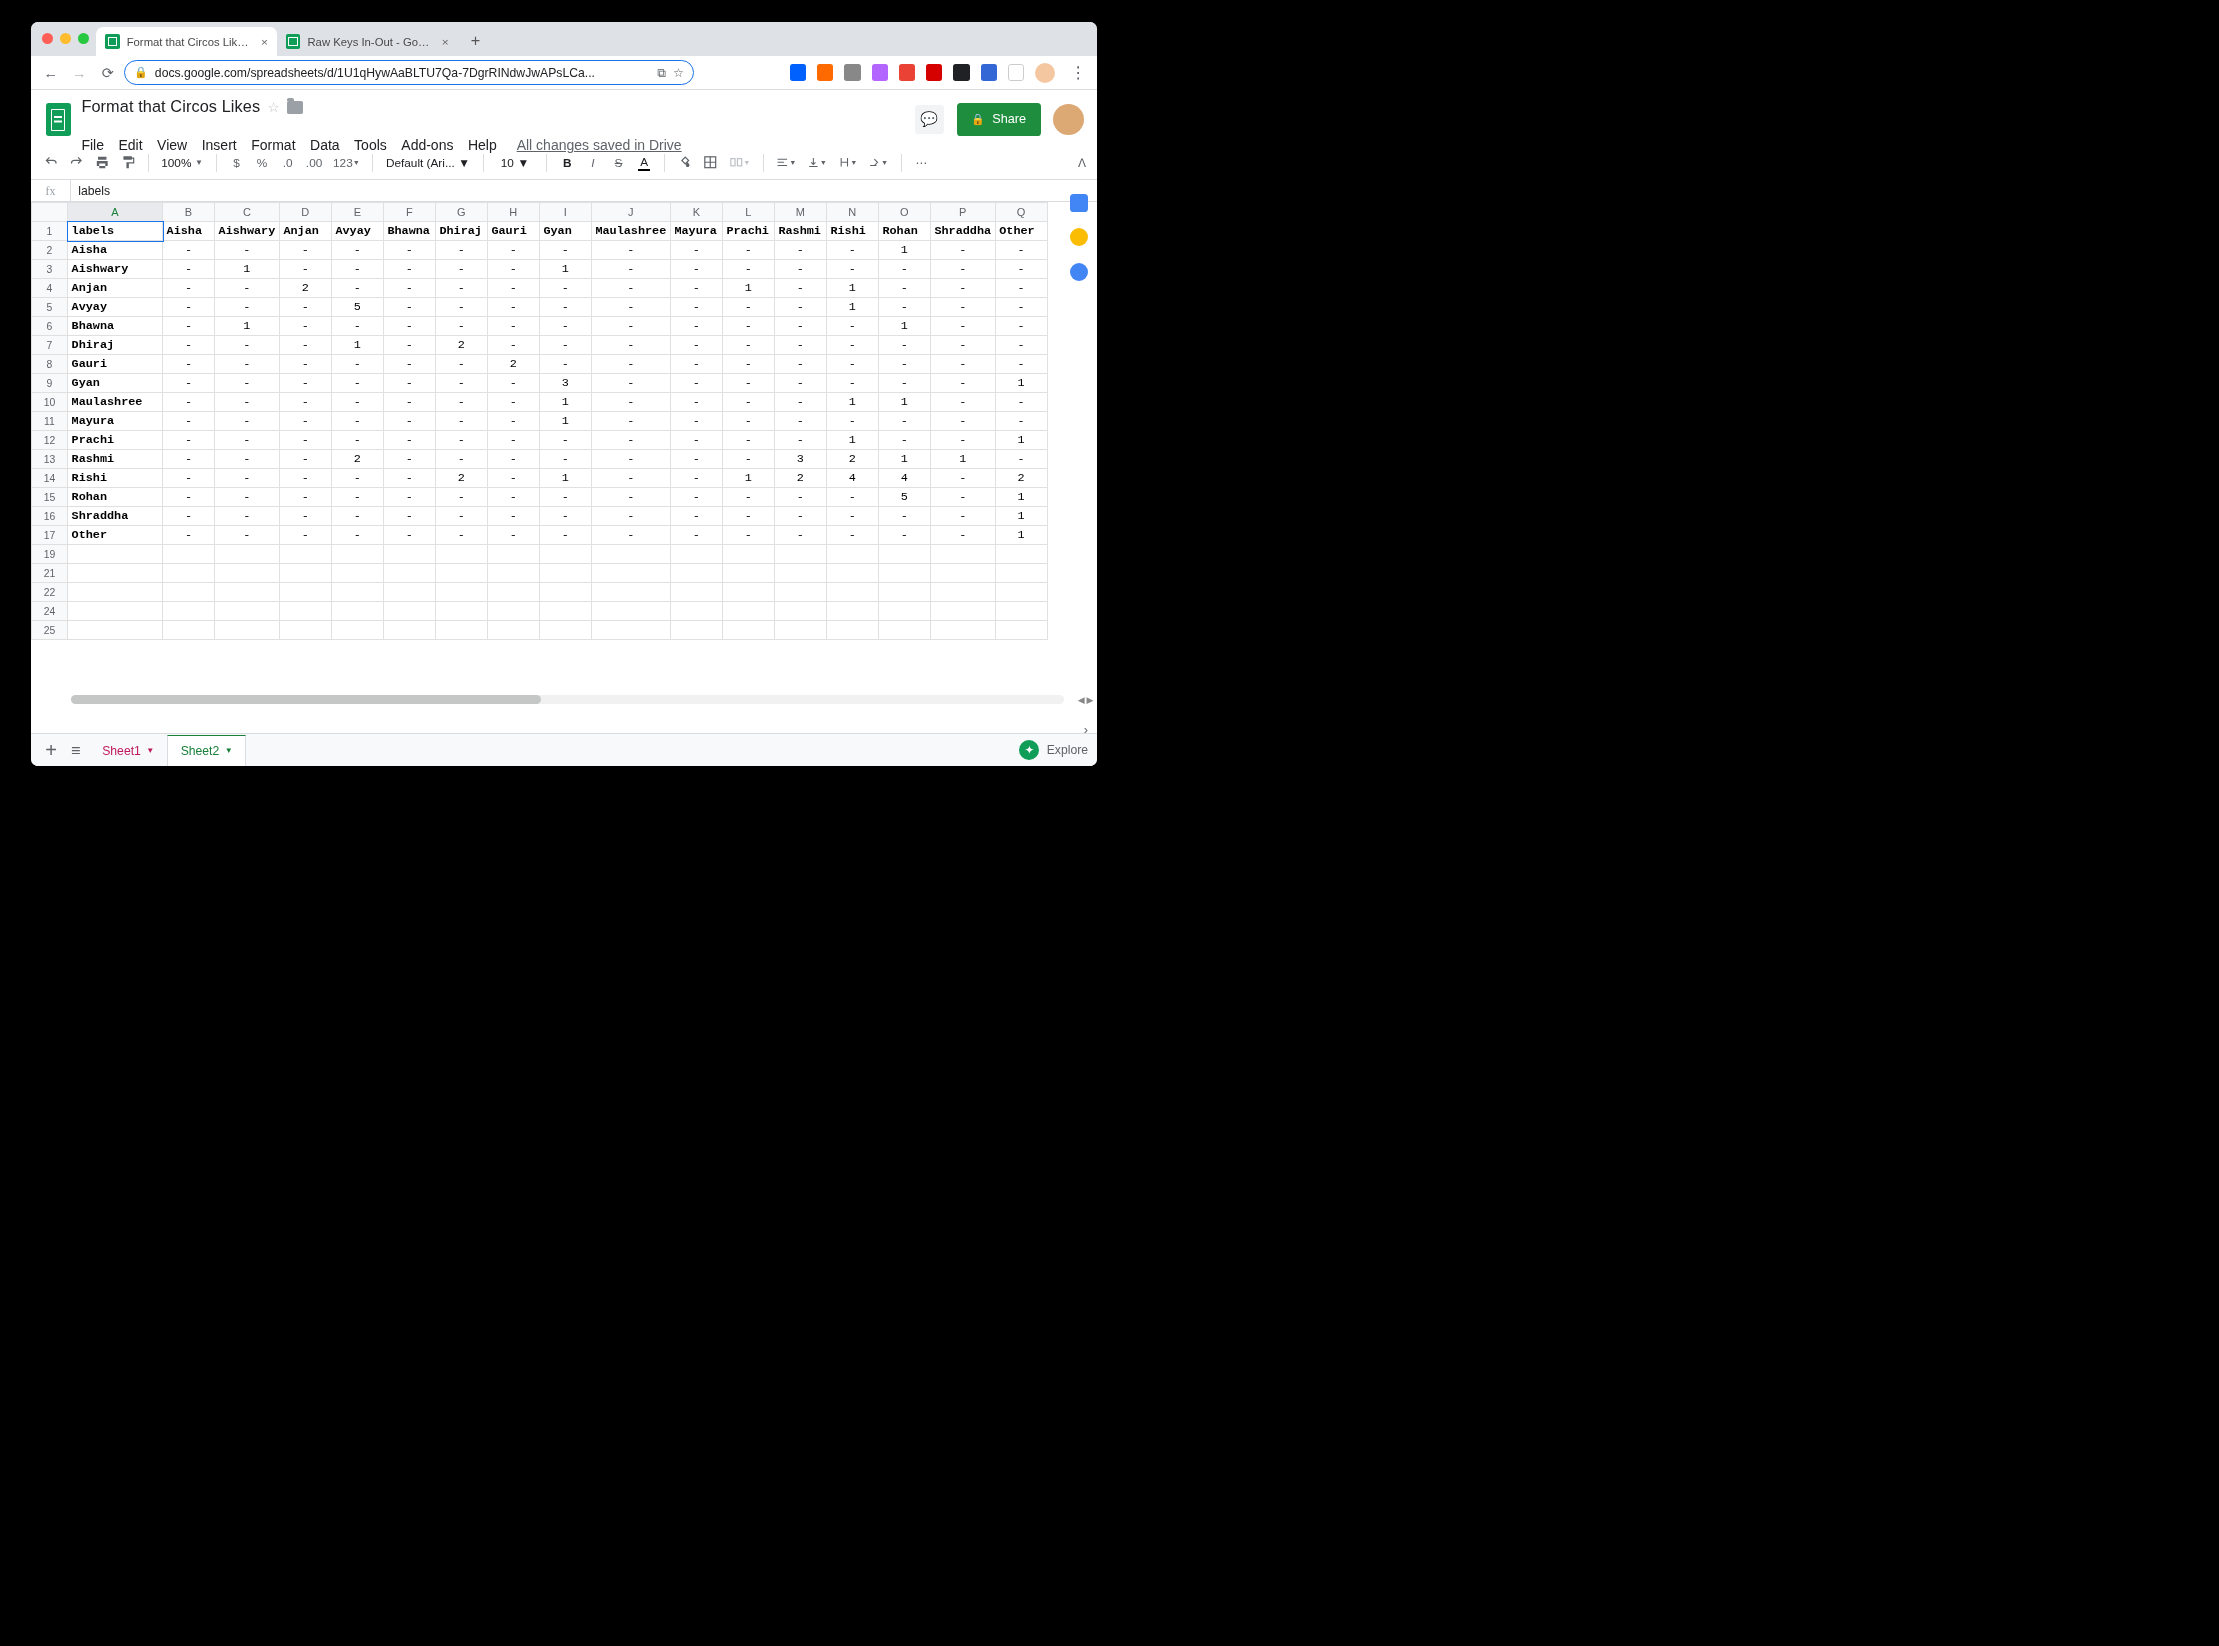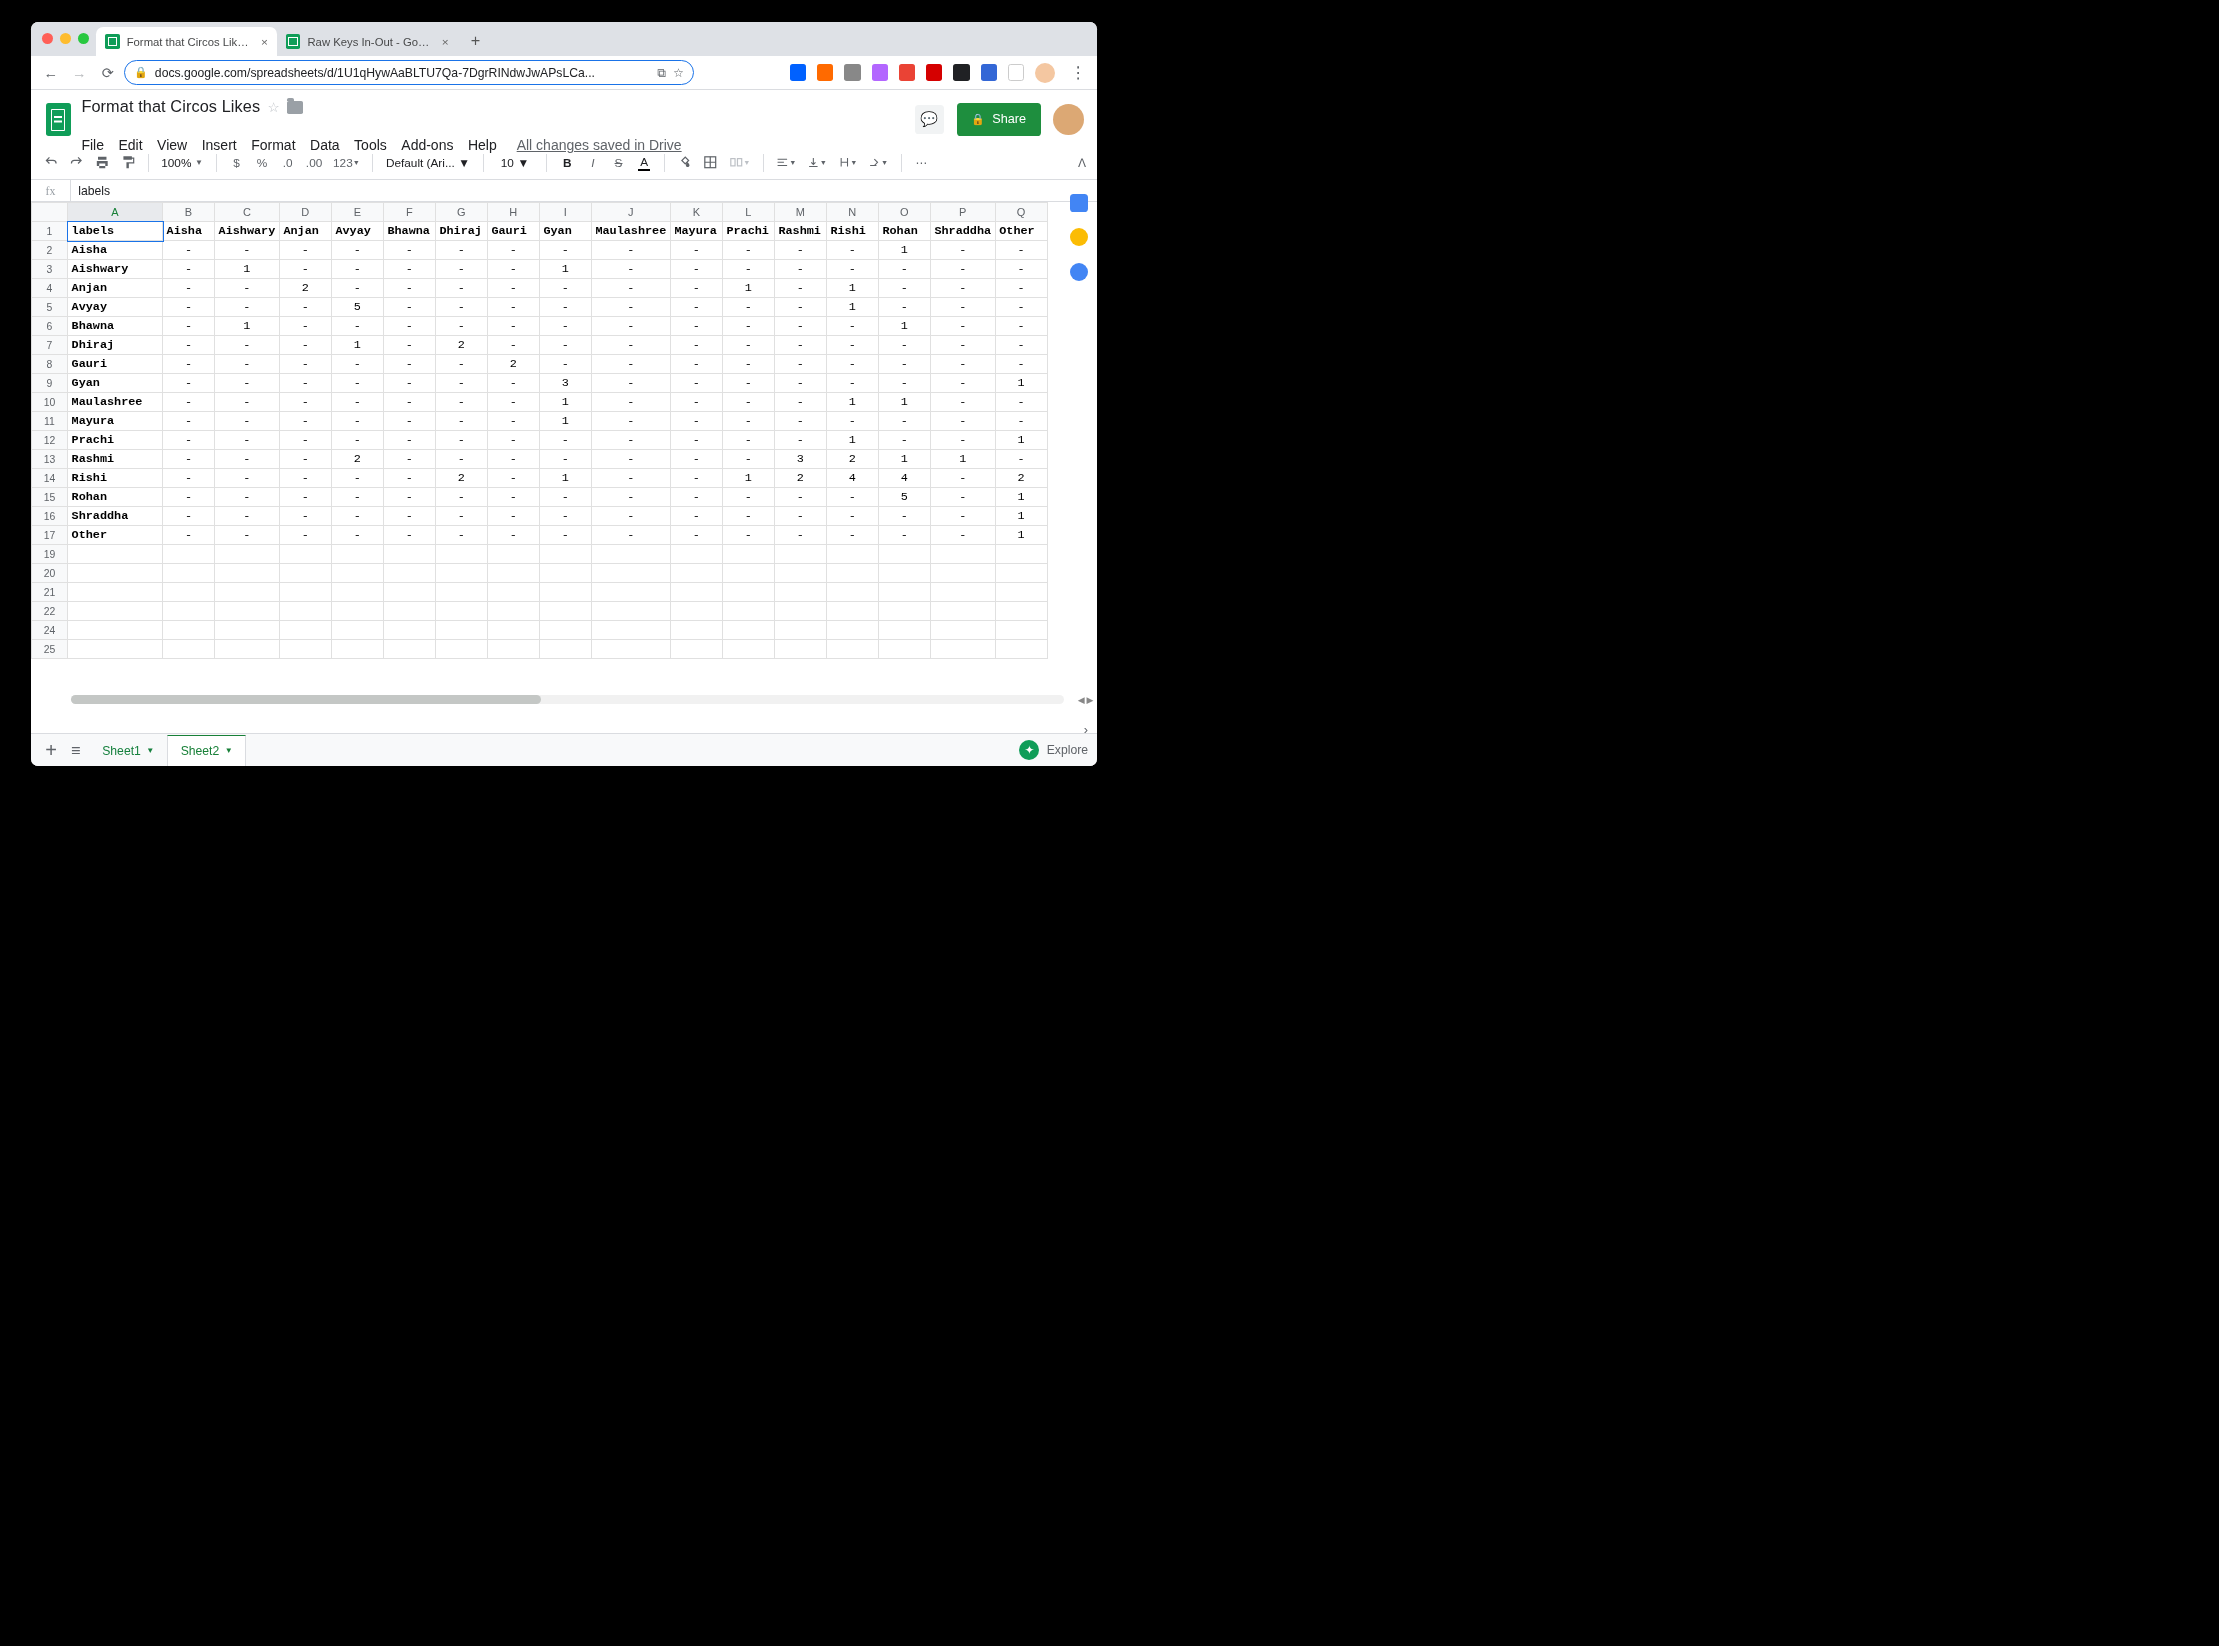--- a/index.html
+++ b/index.html
@@ -83,21 +83,21 @@
   .lcell { font-family: "Courier New", monospace; font-weight:bold; color:#000; font-size:11.8px; text-align:left; }
   td.active { outline:1.8px solid #1a73e8; outline-offset:-0.9px; background:#fff; }
 
   .hscroll { position:absolute; left:40px; right:33px; bottom:5.4px; height:9px; background:#f1f1f1; border-radius:4.5px; }
   .hscroll-thumb { position:absolute; left:0; width:470px; height:9px; background:#c4c7c5; border-radius:4.5px; }
   .hscroll-arrows { position:absolute; right:3.6px; bottom:3.6px; display:flex; gap:1.8px; color:#888; font-size:9px; }
 
   .sheet-tabs { position:absolute; left:0; right:0; bottom:0; height:33px; border-top:0.9px solid #dadce0; background:#f8f9fa; display:flex; align-items:center; padding:0 9px; gap:9px; }
   .sheet-tabs .add { color:#5f6368; font-size:20px; width:22px; text-align:center; }
   .sheet-tabs .all { color:#5f6368; font-size:16.3px; }
-  .sheet-tab { height:31px; padding:0 12.7px; display:flex; align-items:center; gap:5.4px; font-size:12.2px; color:#15803d; border-top:1.8px solid transparent; background:#f8f9fa; }
+  .sheet-tab { height:31px; padding:0 12.7px; display:flex; align-items:center; gap:5.4px; font-size:12.2px; color:#be185d; border-top:1.8px solid transparent; background:#f8f9fa; }
   .sheet-tab.active { background:#fff; color:#188038; font-weight:500; border-top:1.8px solid #188038; border-left:0.9px solid #dadce0; border-right:0.9px solid #dadce0; }
   .sheet-tab .caret { font-size:8.1px; }
   .explore { margin-left:auto; display:flex; align-items:center; gap:7.2px; color:#5f6368; font-size:12.2px; }
   .explore-icon { width:20px; height:20px; background:#0f9d58; border-radius:50%; display:flex; align-items:center; justify-content:center; color:#fff; font-size:11.8px; }
 </style>
 </head>
 <body>
 
 <div class="screen">
 
@@ -671,40 +671,20 @@
               <td class="data-col"></td>
               <td class="data-col"></td>
               <td class="data-col"></td>
               <td class="data-col"></td>
               <td class="data-col"></td>
               <td class="data-col"></td>
               <td class="data-col"></td>
               <td class="data-col"></td>
             </tr>
             <tr>
-              <td class="rownum">20</td>
-              <td class="colA"></td>
-              <td class="data-col"></td>
-              <td class="data-col"></td>
-              <td class="data-col"></td>
-              <td class="data-col"></td>
-              <td class="data-col"></td>
-              <td class="data-col"></td>
-              <td class="data-col"></td>
-              <td class="data-col"></td>
-              <td class="data-col"></td>
-              <td class="data-col"></td>
-              <td class="data-col"></td>
-              <td class="data-col"></td>
-              <td class="data-col"></td>
-              <td class="data-col"></td>
-              <td class="data-col"></td>
-              <td class="data-col"></td>
-            </tr>
-            <tr>
               <td class="rownum">21</td>
               <td class="colA"></td>
               <td class="data-col"></td>
               <td class="data-col"></td>
               <td class="data-col"></td>
               <td class="data-col"></td>
               <td class="data-col"></td>
               <td class="data-col"></td>
               <td class="data-col"></td>
               <td class="data-col"></td>

